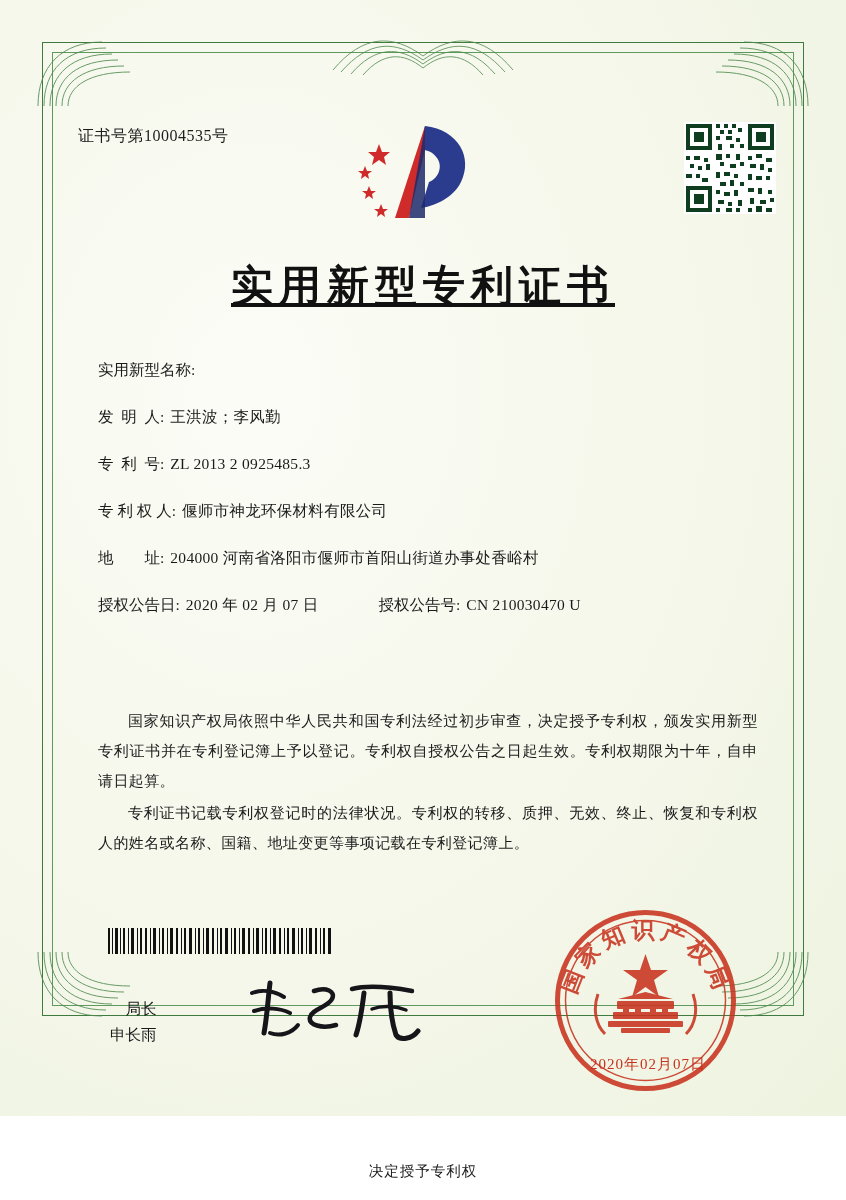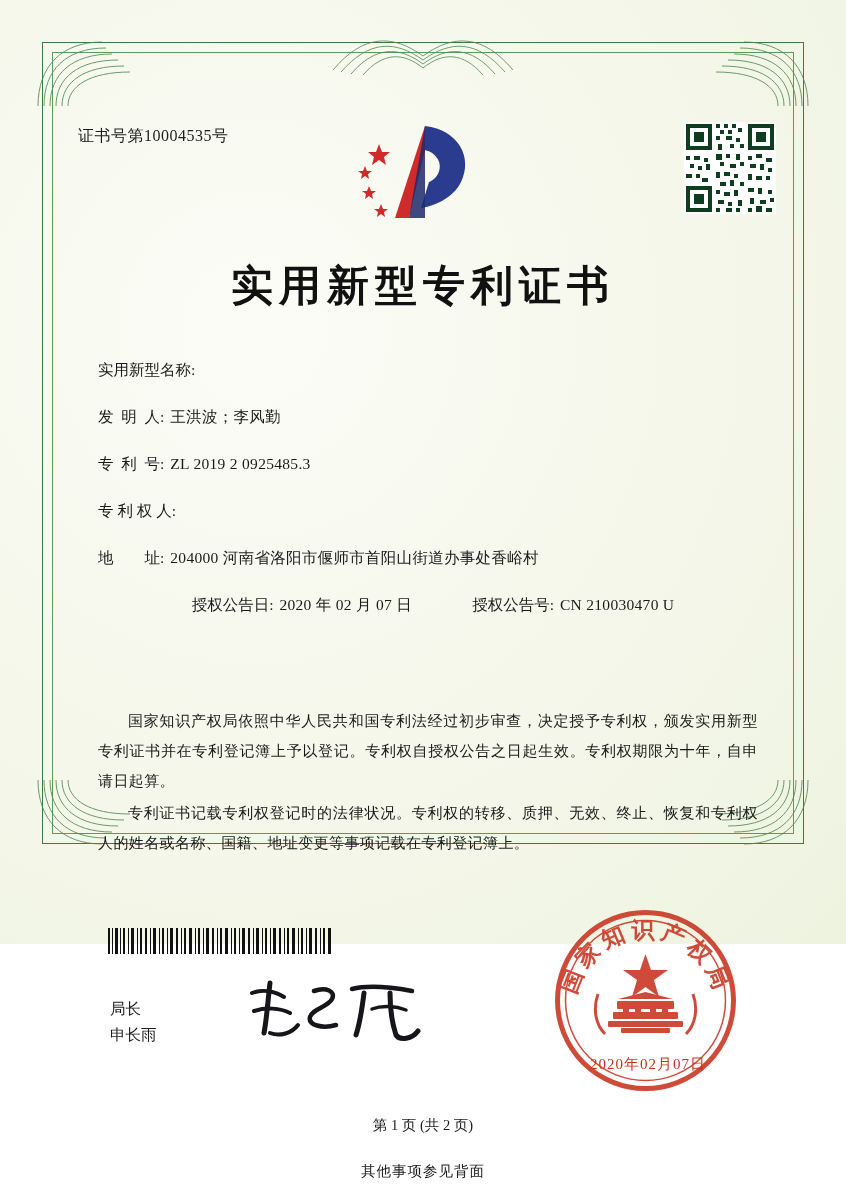--- a/index.html
+++ b/index.html
@@ -15,21 +15,21 @@
     position: relative;
     overflow: hidden;
   }
 
   
   #certificate {
     position: absolute;
     left: 0;
     top: 0;
     width: 846px;
-    height: 944px;
+    height: 1116px;
     background:
       radial-gradient(ellipse at 30% 35%, #fbfcf6 0%, #f6f8ec 45%, #eef3e0 100%);
   }
 
   
   .frame-outer {
     position: absolute;
     left: 42px;
     top: 42px;
     right: 42px;
@@ -103,20 +103,21 @@
     position: absolute;
     left: 0;
     right: 0;
     top: 258px;
     text-align: center;
     font-size: 42px;
     letter-spacing: 6px;
     font-weight: bold;
     font-family: "Liberation Serif", "DejaVu Serif", serif;
     color: #111;
+    text-decoration: underline;
   }
 
   
   .fields {
     position: absolute;
     left: 98px;
     right: 78px;
     top: 360px;
   }
   .field-row {
@@ -128,21 +129,21 @@
   }
   .field-label {
     white-space: pre;
     flex: 0 0 auto;
     letter-spacing: 0px;
   }
   .field-value {
     margin-left: 6px;
     letter-spacing: .3px;
   }
-  .field-row.split { justify-content: center; }
+  .field-row.split { justify-content: flex-start; }
   .field-row .second-label {
     margin-left: 60px;
     white-space: pre;
   }
 
   
   .paras {
     position: absolute;
     left: 98px;
     right: 88px;
@@ -168,20 +169,21 @@
   }
 
   
   .sig-label {
     position: absolute;
     left: 110px;
     top: 996px;
     font-size: 15.5px;
     line-height: 26px;
     color: #1a1a1a;
+    text-align: right;
   }
   .signature {
     position: absolute;
     left: 240px;
     top: 975px;
     width: 200px;
     height: 70px;
   }
 
   
@@ -398,26 +400,27 @@
       <span class="field-label">实用新型名称:</span>
     </div>
 
     <div class="field-row">
       <span class="field-label">发  明  人:</span>
       <span class="field-value">王洪波；李风勤</span>
     </div>
 
     <div class="field-row">
       <span class="field-label">专  利  号:</span>
-      <span class="field-value">ZL 2019 2 0925485.3</span>
+      <span class="field-value">ZL 2013 2 0925485.3</span>
     </div>
 
 
     <div class="field-row">
       <span class="field-label">专 利 权 人:</span>
+      <span class="field-value">偃师市神龙环保材料有限公司</span>
     </div>
 
     <div class="field-row">
       <span class="field-label">地        址:</span>
       <span class="field-value">204000 河南省洛阳市偃师市首阳山街道办事处香峪村</span>
     </div>
 
     <div class="field-row split">
       <span class="field-label">授权公告日:</span>
       <span class="field-value">2020 年 02 月 07 日</span>
@@ -539,17 +542,16 @@
         </defs>
         <text font-family="&quot;Liberation Serif&quot;, &quot;DejaVu Serif&quot;, serif" font-size="23" font-weight="bold" fill="#c8331f" letter-spacing="5">
           <textPath href="#sealArc" startOffset="50%" text-anchor="middle">国家知识产权局</textPath>
         </text>
       </g>
     </svg>
   </div>
 
   <div class="seal-date">2020年02月07日</div>
 
-  <div class="page-num">第 1 页 (共 2 页)</div>
-
-  <div class="back-note">其他事项参见背面</div>
+
+  <div class="back-note">决定授予专利权</div>
 
 </div>
 
 </body></html>

